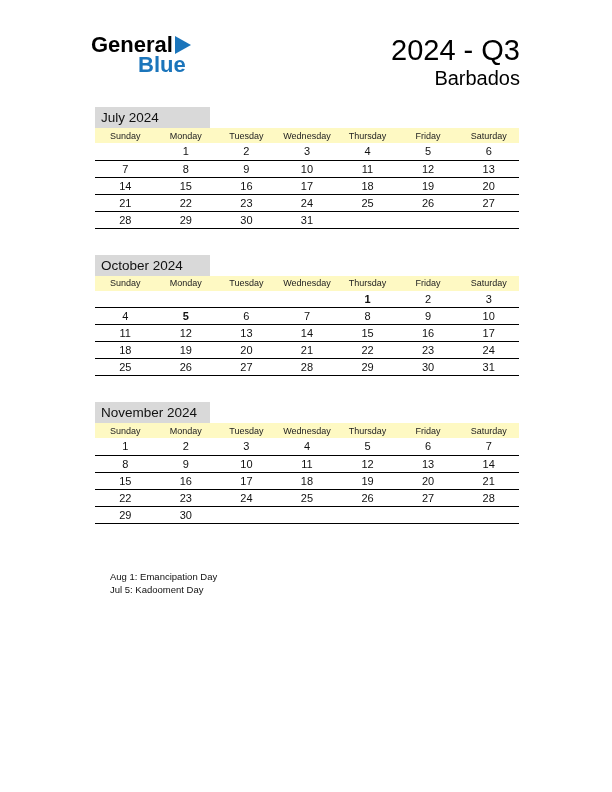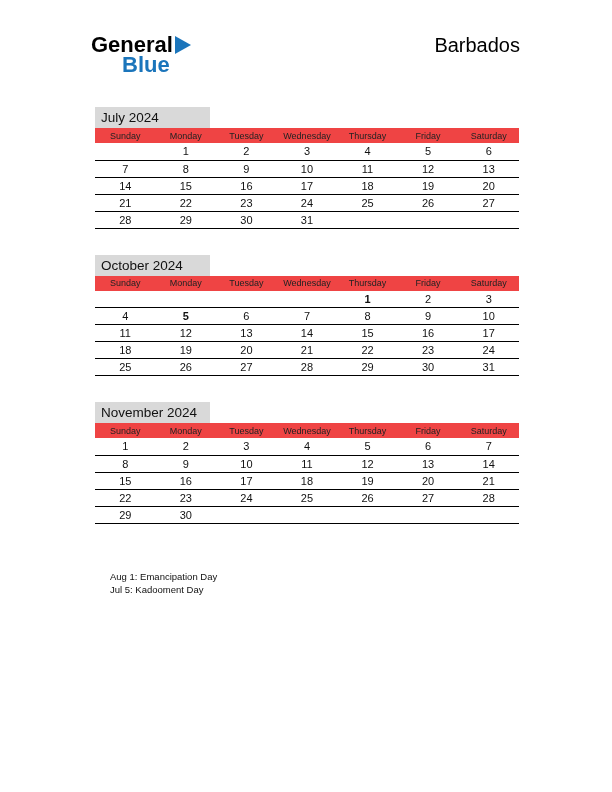--- a/index.html
+++ b/index.html
@@ -36,21 +36,21 @@
     width: 0; height: 0;
     margin-left: 2px;
     border-left: 16px solid #1b75bb;
     border-top: 9px solid transparent;
     border-bottom: 9px solid transparent;
   }
   .logo-blue {
     font-size: 22px;
     font-weight: bold;
     color: #1b75bb;
-    margin-left: 31px;
+    margin-left: 47px;
     margin-top: -2px;
   }
   .title-block { text-align: right; }
   .quarter-title {
     font-size: 29px;
     font-weight: normal;
     color: #000;
   }
   .country-title {
     font-size: 20px;
@@ -72,21 +72,21 @@
     font-size: 13.5px;
     color: #111;
     margin-bottom: 0;
   }
   table.cal {
     width: 424px;
     border-collapse: collapse;
     table-layout: fixed;
   }
   table.cal th {
-    background: #ef4444;
+    background: #fef9c3;
     font-weight: normal;
     font-size: 9px;
     color: #222;
     height: 15px;
     text-align: center;
     vertical-align: middle;
   }
   table.cal td {
     font-size: 11px;
     color: #111;
@@ -115,20 +115,21 @@
 
   <div class="top-bar">
     <div class="logo">
       <div class="logo-line1">
         <span class="logo-general">General</span>
         <span class="logo-triangle"></span>
       </div>
       <div class="logo-blue">Blue</div>
     </div>
     <div class="title-block">
+      <div class="quarter-title">2024 - Q3</div>
       <div class="country-title">Barbados</div>
     </div>
   </div>
 
   <div class="months">
       <div class="month-section"><div class="month-title">July 2024</div><table class="cal">
           <thead>
             <tr>
               <th>Sunday</th>
               <th>Monday</th>

